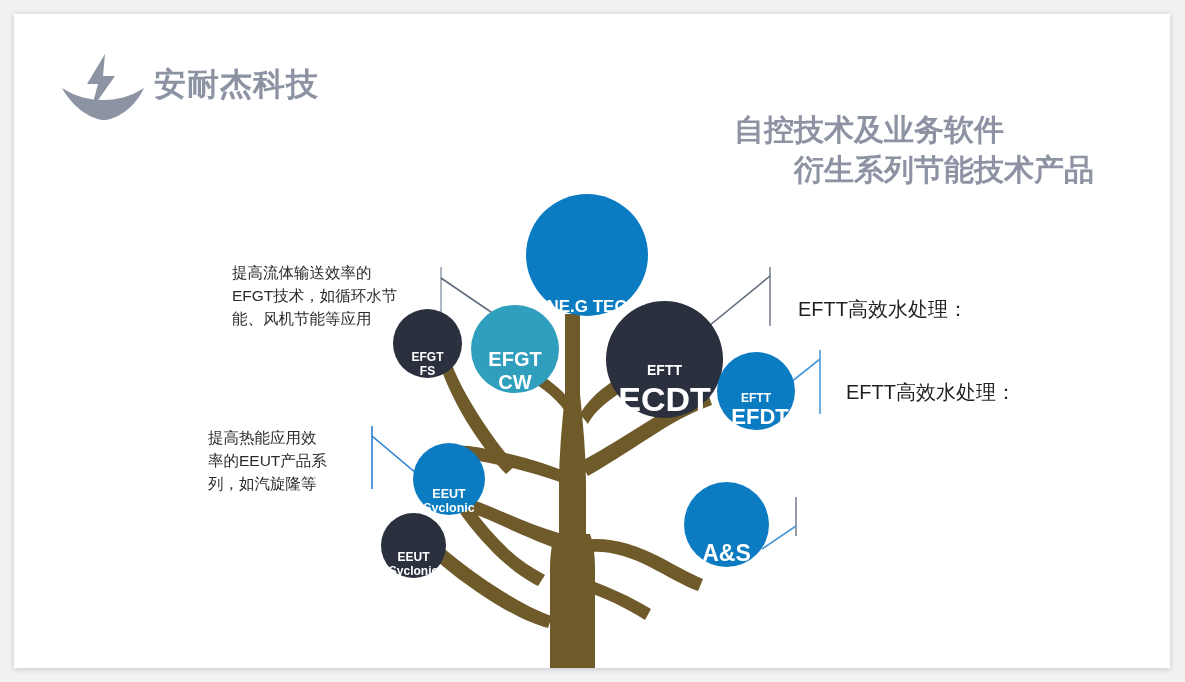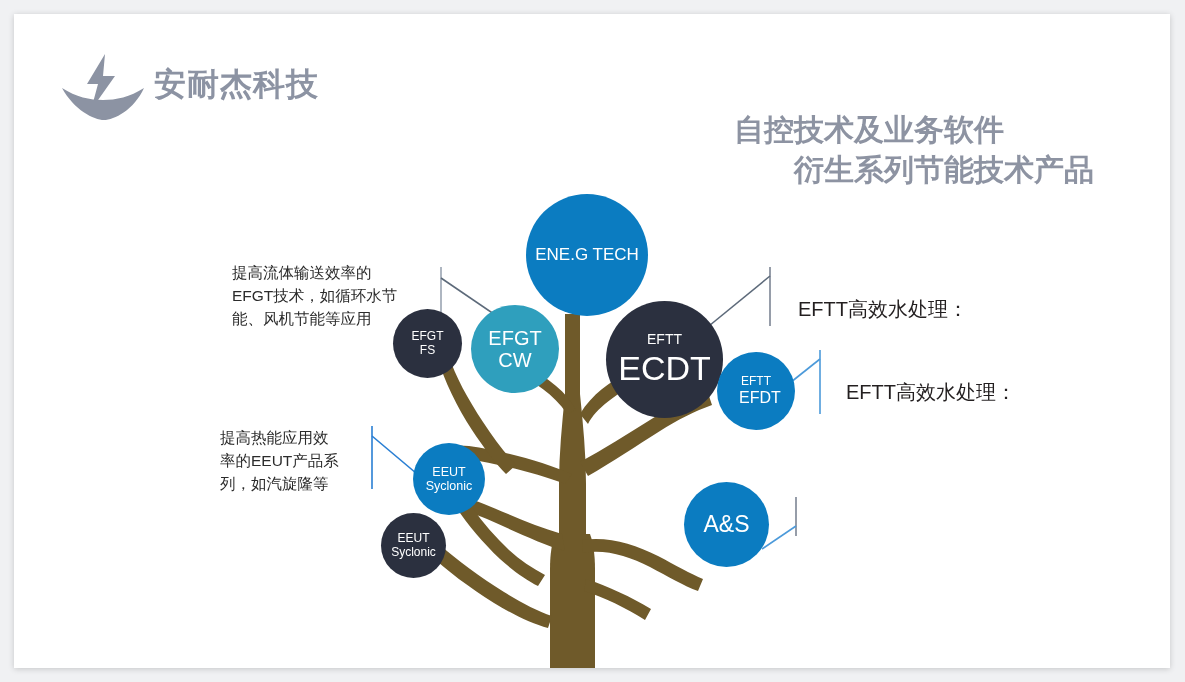--- a/index.html
+++ b/index.html
@@ -75,23 +75,23 @@
   }
 
   
   .node {
     position: absolute;
     border-radius: 50%;
     color: #ffffff;
     display: flex;
     flex-direction: column;
     align-items: center;
-    justify-content: center;
+    justify-content: flex-end;
     text-align: center;
-    font-weight: normal;
+    font-weight: bold;
     line-height: 1.12;
   }
   .node .sub { display: block; }
   .node .main { display: block; }
 
   #node-eneg {
     left: 512px; top: 180px; width: 122px; height: 122px;
     background: #0b7cc1; font-size: 17px;
   }
   #node-efgtfs {
@@ -106,21 +106,21 @@
     left: 592px; top: 287px; width: 117px; height: 117px;
     background: #2b303f;
   }
   #node-ecdt .sub { font-size: 14px; margin-bottom: 1px; }
   #node-ecdt .main { font-size: 34px; }
   #node-efdt {
     left: 703px; top: 338px; width: 78px; height: 78px;
     background: #0b7cc1;
   }
   #node-efdt .sub { font-size: 12px; }
-  #node-efdt .main { font-size: 16px; margin-left: 8px; }
+  #node-efdt .main { font-size: 22px; margin-left: 8px; }
   #node-syclonic {
     left: 399px; top: 429px; width: 72px; height: 72px;
     background: #0b7cc1; font-size: 12.5px;
   }
   #node-biomass {
     left: 367px; top: 499px; width: 65px; height: 65px;
     background: #2b303f; font-size: 12px;
   }
   #node-as {
     left: 670px; top: 468px; width: 85px; height: 85px;
@@ -134,21 +134,21 @@
     white-space: pre-line;
   }
   .anno .blue { color: #2a7fd4; display: block; }
 
   #anno-efgt {
     left: 198px; top: 247px; width: 190px;
     font-size: 15.5px; line-height: 23px; color: #2b2b2b; margin-left: 20px;
   }
   #anno-eeut {
     left: 194px; top: 412px; width: 180px;
-    font-size: 15.5px; line-height: 23px; color: #2b2b2b; margin-left: 12px;
+    font-size: 15.5px; line-height: 23px; color: #2b2b2b;
   }
   #anno-eftt1 {
     left: 784px; top: 250px; width: 330px;
     font-size: 20px; line-height: 30px;
   }
   #anno-eftt2 {
     left: 832px; top: 333px; width: 320px;
     font-size: 20px; line-height: 30px;
   }
   #anno-as {

